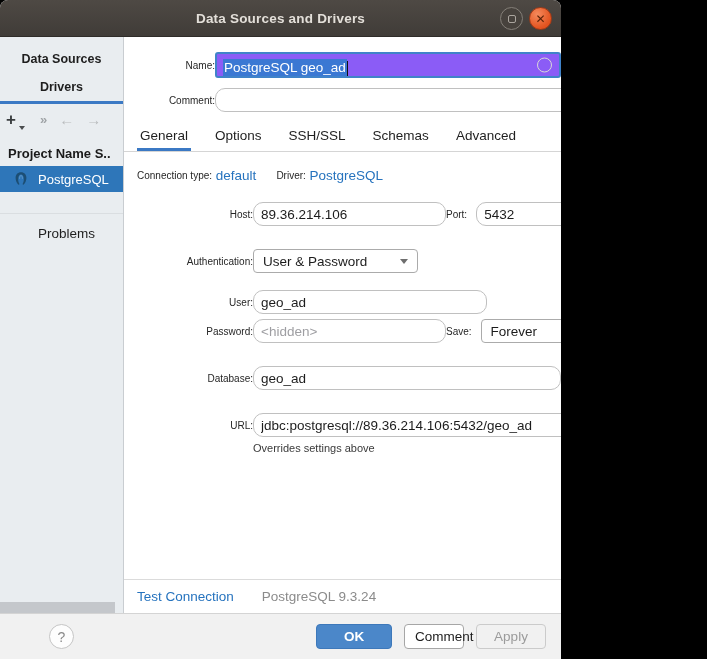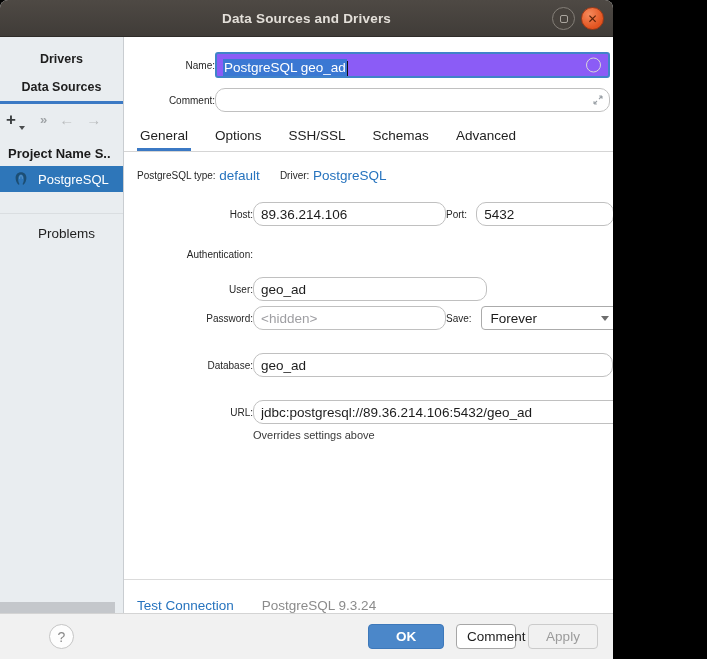--- a/index.html
+++ b/index.html
@@ -1,19 +1,19 @@
 <!DOCTYPE html>
 <html><head>
 <meta charset="utf-8">
 <style>
   * { margin:0; padding:0; box-sizing:border-box; }
   html,body { background:#000; }
   body { font-family:"Liberation Sans","DejaVu Sans",sans-serif; width:707px; height:659px; overflow:hidden; }
 
-  .window { width:613px; height:659px; display:flex; flex-direction:column;
+  .window { width:561px; height:659px; display:flex; flex-direction:column;
             border-radius:8px 8px 0 0; overflow:hidden; background:#fff; }
 
   
   .titlebar { height:37px; flex:0 0 37px; position:relative;
               background:linear-gradient(#4e4944,#403c38);
               border-bottom:1px solid #2f2c29; display:flex; align-items:center; justify-content:center; }
   .titlebar .title { color:#e3dfd9; font-size:13.5px; font-weight:bold; letter-spacing:.2px; }
   .win-controls { position:absolute; right:9px; top:7px; display:flex; gap:6px; }
   .wc-btn { width:23px; height:23px; border-radius:50%; display:flex; align-items:center; justify-content:center; cursor:default; }
   .wc-max { background:#47423d; border:1px solid #847f78; }
@@ -88,21 +88,21 @@
   .right-group { margin-left:auto; display:flex; align-items:center; margin-right:14px; }
   .right-group .lbl { margin-right:9px; }
 
   .combo { height:24px; border:1px solid #ababab; border-radius:4px; background:#fff;
            display:flex; align-items:center; padding:0 9px; font-size:13.5px; color:#1c1c1c; }
   .combo .arr { margin-left:auto; width:0; height:0; border-left:4px solid transparent;
                 border-right:4px solid transparent; border-top:5px solid #6e6e6e; }
 
   .hint { padding-left:129px; margin-top:5px; font-size:11px; color:#3a3a3a; }
 
-  .test-row { margin-top:auto; border-top:1px solid #dbdbdb; height:34px; display:flex; align-items:flex-end;
+  .test-row { margin-top:auto; border-top:1px solid #dbdbdb; height:34px; display:flex; align-items:center;
               padding-left:13px; font-size:13.5px; }
   .test-row .version { margin-left:28px; color:#8b8b8b; }
 
   
   .footer { height:46px; flex:0 0 46px; background:#f1f1f1; border-top:1px solid #d4d4d4;
             display:flex; align-items:center; padding:0 15px 0 49px; }
   .help-btn { width:25px; height:25px; border-radius:50%; border:1px solid #c5c5c5; background:#fdfdfd;
               color:#8a8a8a; font-size:14px; display:flex; align-items:center; justify-content:center; cursor:pointer; }
   .btns { margin-left:auto; display:flex; gap:12px; }
   .btn { height:25px; border-radius:4px; font-family:inherit; font-size:13.5px; cursor:pointer; padding:0 10px; }
@@ -124,24 +124,24 @@
       <div class="wc-btn wc-close">
         <span>✕</span>
       </div>
     </div>
   </div>
 
   <div class="body">
 
     <div class="sidebar">
       <div class="side-tab">
+        <span>Data Sources</span>
+      </div>
+      <div class="side-tab">
         <span>Drivers</span>
-      </div>
-      <div class="side-tab">
-        <span>Data Sources</span>
       </div>
       <div class="side-accent"></div>
 
       <div class="side-toolbar">
         <span class="tb-add">
           <span>+</span>
           <span class="dd"></span>
         </span>
         <span class="tb-more">»</span>
         <span class="tb-arrow">←</span>
@@ -192,38 +192,42 @@
 
       <div class="tabs">
         <div class="tab sel">General</div>
         <div class="tab">Options</div>
         <div class="tab">SSH/SSL</div>
         <div class="tab">Schemas</div>
         <div class="tab">Advanced</div>
       </div>
 
       <div class="row conn-row">
-        <span class="lbl">PostgreSQL type:</span>&nbsp;
+        <span class="lbl">Connection type:</span>&nbsp;
         <span class="link">default</span>
         <span class="gap"></span>
         <span class="lbl lbl2">Driver:</span>&nbsp;
         <span class="link">PostgreSQL</span>
       </div>
 
       <div class="row host-row">
         <span class="lbl lbl-lg">Host:</span>
         <input class="txt" style="width: 234px;" value="89.36.214.106">
         <span class="right-group">
           <span class="lbl">Port:</span>
           <input class="txt" style="width: 138px;" value="5432">
         </span>
       </div>
 
       <div class="row auth-row">
         <span class="lbl lbl-lg">Authentication:</span>
+        <div class="combo" style="width:165px;">
+          <span>User &amp; Password</span>
+          <span class="arr"></span>
+        </div>
       </div>
 
       <div class="row user-row">
         <span class="lbl lbl-lg">User:</span>
         <input class="txt" style="width: 234px;" value="geo_ad">
       </div>
 
       <div class="row pass-row">
         <span class="lbl lbl-lg">Password:</span>
         <input class="txt" style="width: 234px;" placeholder="&lt;hidden&gt;">

